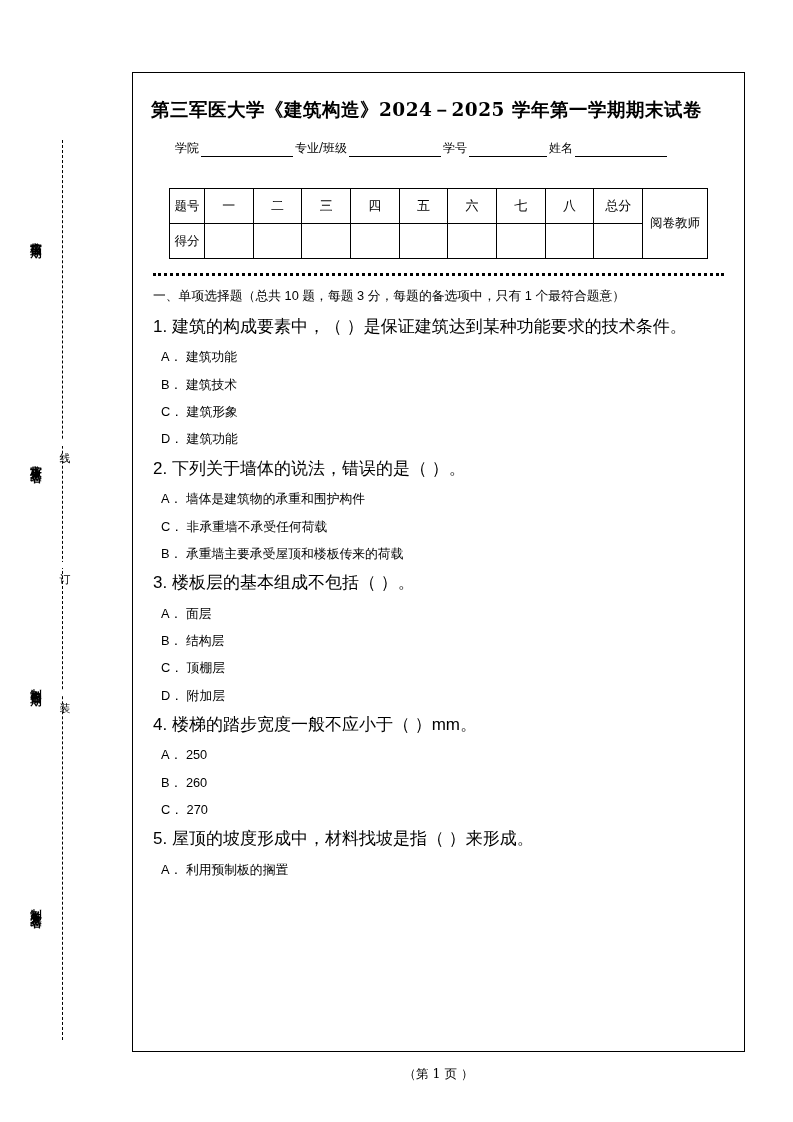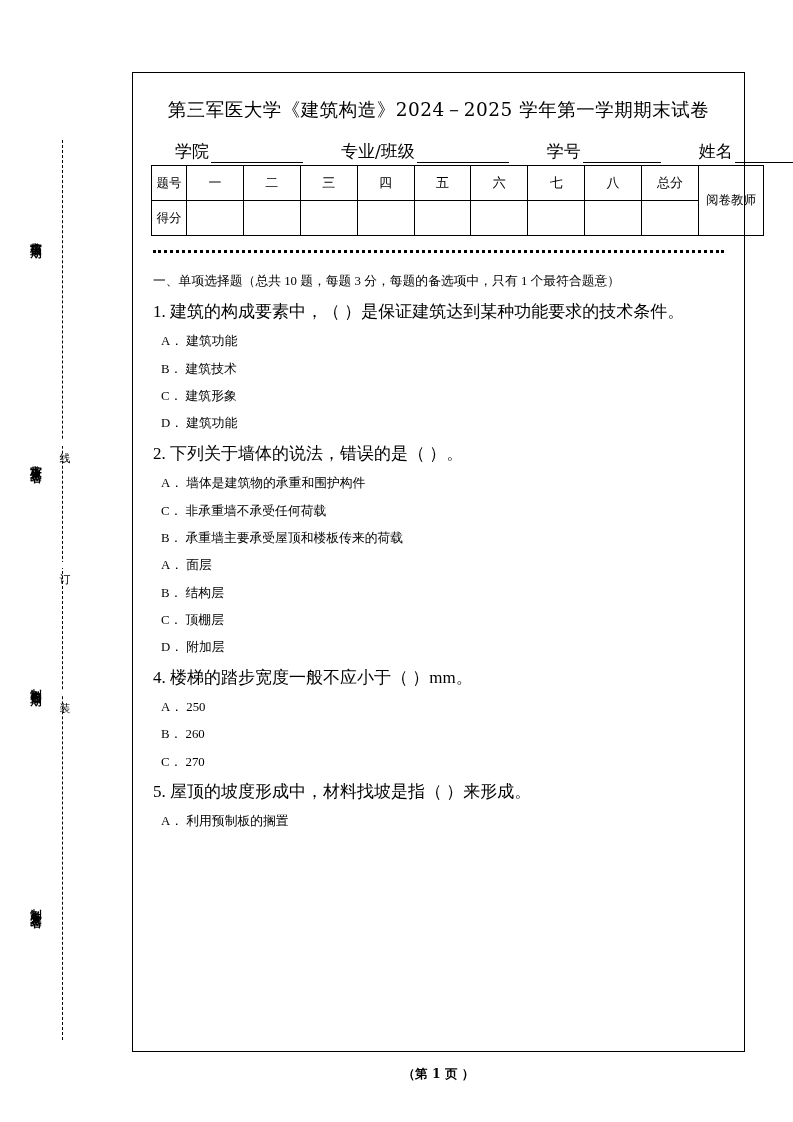--- a/index.html
+++ b/index.html
@@ -67,56 +67,55 @@
     left: 132px;
     top: 72px;
     width: 613px;
     height: 980px;
     border: 1px solid #000;
     box-sizing: border-box;
     padding: 16px 18px 0 18px;
   }
 
   .title {
-    text-align: center;
-    font-family: "DejaVu Serif", "Liberation Serif", serif;
-    font-weight: normal;
+    text-align: left;
+    font-family: "DejaVu Serif", "Liberation Serif", serif;
+    font-weight: bold;
     font-size: 18.5px;
     letter-spacing: 0.5px;
     margin: 8px 0 0 0;
     white-space: nowrap;
   }
 
   
   .info-line {
     display: flex;
     align-items: flex-end;
     margin: 18px 0 0 0;
     padding: 0 14px 0 24px;
-    font-size: 17px;
-    font-family: "DejaVu Serif", "Liberation Serif", serif;
-    gap: 36px;
+    font-size: 12px;
+    font-family: "DejaVu Serif", "Liberation Serif", serif;
   }
   .info-item { display: flex; align-items: flex-end; }
   .info-label { white-space: nowrap; }
   .info-blank {
     border-bottom: 1px solid #000;
     height: 13px;
     margin: 0 2px;
   }
   .b1 { width: 92px; }
   .b2 { width: 92px; }
   .b3 { width: 78px; }
   .b4 { width: 92px; }
 
   
   .score-table {
-    margin: 2px auto 0 auto;
+    margin: 31px auto 0 auto;
     border-collapse: collapse;
-    width: 613px;
+    width: 539px;
     table-layout: fixed;
   }
   .score-table td {
     border: 1px solid #000;
     text-align: center;
     font-family: "DejaVu Serif", "Liberation Serif", serif;
     font-size: 13px;
     height: 26px;
   }
   .score-table td.head {
@@ -135,22 +134,22 @@
 
   
   .dotted-sep {
     margin: 14px 2px 0 2px;
     border-top: 3px dotted #000;
     height: 0;
   }
 
   
   .content {
-    margin-top: 20px;
-    font-family: Liberation Serif, serif;
+    margin-top: 12px;
+    font-family: Liberation Sans, sans-serif;
   }
   .section-head {
     font-size: 12.8px;
     margin: 4px 0 12px 2px;
     white-space: nowrap;
   }
   .q {
     font-size: 17px;
     margin: 0 0 12px 2px;
     line-height: 1.2;
@@ -163,21 +162,21 @@
 
   
   .footer {
     position: absolute;
     left: 132px;
     top: 1066px;
     width: 613px;
     text-align: center;
     font-family: "DejaVu Serif", "Liberation Serif", serif;
     font-size: 12.5px;
-    font-weight: bold;
+    font-weight: normal;
   }
 </style>
 </head>
 <body>
 
 <div class="left-margin">
   <div class="dashed-v"></div>
 
   <div class="vtext vt1">审核日期:</div>
   <div class="vtext vt2">审核人签名:</div>
@@ -258,20 +257,24 @@
     <div class="opt">D． 建筑功能</div>
 
     <div class="q">
       <span>2.</span>
       <span>下列关于墙体的说法，错误的是（  ）。</span>
     </div>
     <div class="opt">A． 墙体是建筑物的承重和围护构件</div>
     <div class="opt">C． 非承重墙不承受任何荷载</div>
     <div class="opt">B． 承重墙主要承受屋顶和楼板传来的荷载</div>
 
+    <div class="q">
+      <span>3.</span>
+      <span>楼板层的基本组成不包括（  ）。</span>
+    </div>
     <div class="opt">A． 面层</div>
     <div class="opt">B． 结构层</div>
     <div class="opt">C． 顶棚层</div>
     <div class="opt">D． 附加层</div>
 
     <div class="q">
       <span>4.</span>
       <span>楼梯的踏步宽度一般不应小于（  ）mm。</span>
     </div>
     <div class="opt">A． 250</div>

